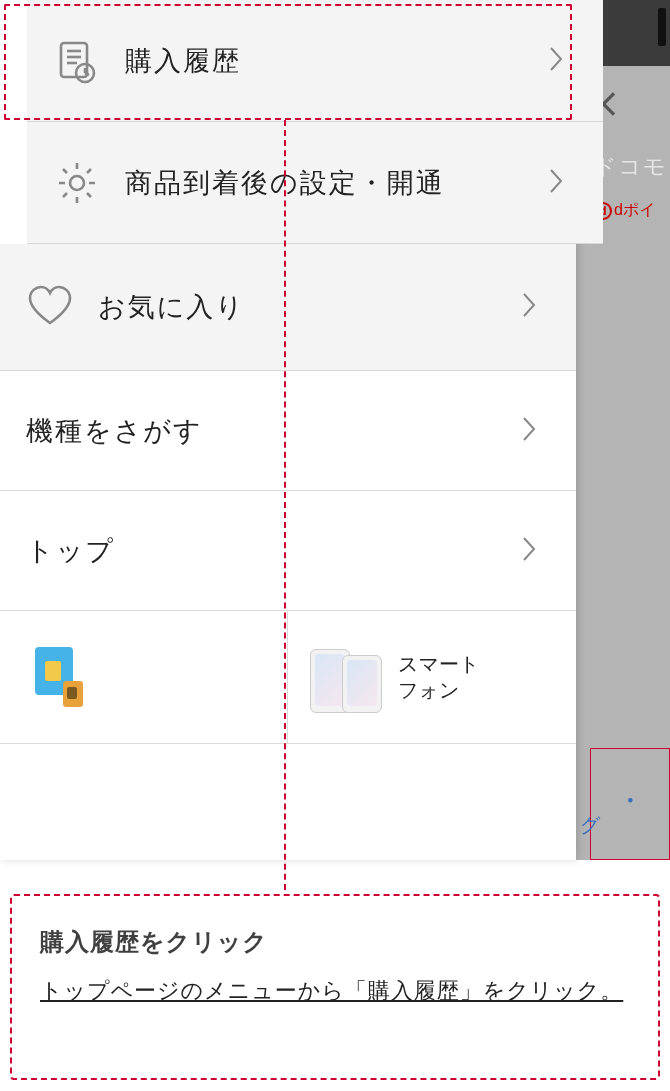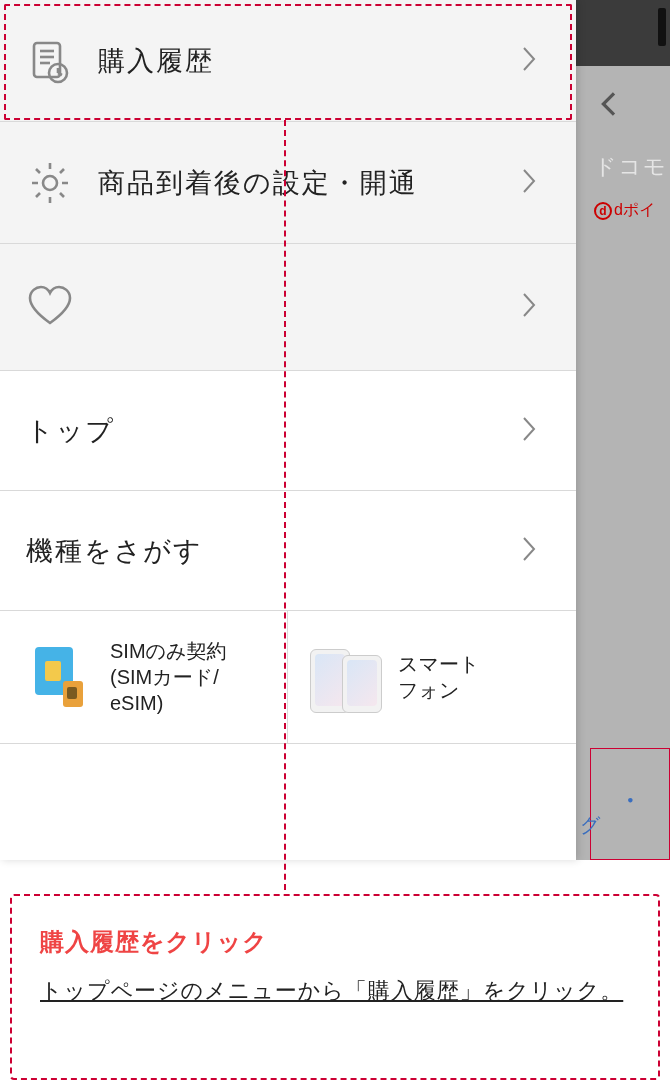--- a/index.html
+++ b/index.html
@@ -21,38 +21,38 @@
 
   
   .panel { position: absolute; top: 0; left: 0; width: 576px; height: 860px; background: #fff; box-shadow: 2px 0 8px rgba(0,0,0,0.15); }
 
   .row { position: relative; width: 100%; display: flex; align-items: center; padding: 0 26px; border-bottom: 1px solid #d9d9d9; }
   .row .chev { position: absolute; right: 36px; top: 50%; transform: translateY(-50%); }
   .row .chev svg { width: 20px; height: 30px; stroke: #888; stroke-width: 2; fill: none; }
   .row .label { font-size: 27px; letter-spacing: 2px; }
   .row .icon { width: 48px; height: 48px; margin-right: 24px; display: flex; align-items: center; justify-content: center; }
   .row.tinted { background: #f4f4f4; }
-  .row.h122 { height: 122px; }
+  .row.h122 { height: 122px; margin-left: 27px; }
   .row.h127 { height: 127px; }
   .row.h120 { height: 120px; }
   .row.noicon .label { margin-left: 0; }
 
   .grid { display: grid; grid-template-columns: 1fr 1fr; grid-template-rows: 133px 133px; width: 100%; }
   .cell { display: flex; align-items: center; border-right: 1px solid #d9d9d9; border-bottom: 1px solid #d9d9d9; padding: 0 12px 0 22px; gap: 14px; }
   .cell:nth-child(2n) { border-right: none; }
   .cell .thumb { width: 74px; height: 74px; display: flex; align-items: center; justify-content: center; flex-shrink: 0; }
   .cell .clabel { font-size: 20px; line-height: 1.3; }
 
   
   .hl-top { position: absolute; top: 4px; left: 4px; width: 568px; height: 116px; border: 2px dashed #cc0033; border-radius: 2px; pointer-events: none; }
   .hl-line { position: absolute; top: 120px; left: 284px; width: 0; height: 790px; border-left: 2px dashed #cc0033; pointer-events: none; }
 
   
   .callout { position: absolute; left: 10px; right: 10px; top: 894px; height: 186px; border: 2px dashed #cc0033; border-radius: 4px; padding: 30px 28px 18px 28px; background: #fff; }
-  .callout .title { font-size: 24px; font-weight: bold; color: #ef4444; margin-bottom: 14px; letter-spacing: 1px; }
+  .callout .title { font-size: 24px; font-weight: bold; color: #404040; margin-bottom: 14px; letter-spacing: 1px; }
   .callout .body { font-size: 22px; line-height: 1.7; letter-spacing: 1px; text-decoration: underline; }
 
   
   .sim-card { position: relative; width: 48px; height: 60px; }
   .sim-card .big { position: absolute; left: 0; top: 0; width: 38px; height: 48px; background: #45b3e7; border-radius: 4px; }
   .sim-card .big::after { content:""; position:absolute; right:0; bottom:0; border-width:0 0 10px 10px; border-style:solid; border-color: transparent transparent #fff transparent; }
   .sim-card .chip { position:absolute; left:10px; top:14px; width:16px; height:20px; background:#f3c94b; border-radius:2px; }
   .sim-card .small { position:absolute; right:0; bottom:0; width:20px; height:26px; background:#e9a13b; border-radius:3px; }
   .sim-card .small::after { content:""; position:absolute; left:4px; top:6px; width:10px; height:12px; background:#7a5a20; border-radius:2px; }
 
@@ -129,51 +129,49 @@
             <polyline points="4 4 14 15 4 26"></polyline>
           </svg></span>
     </div>
 
     <div class="row tinted h127">
       <span class="icon">
         <svg viewBox="0 0 48 48" fill="none" stroke="#888" stroke-width="2.6">
           <path d="M24 40 C 10 30 4 22 4 15 C 4 8 10 4 15 4 C 19 4 22 6 24 10 C 26 6 29 4 33 4 C 38 4 44 8 44 15 C 44 22 38 30 24 40 Z"></path>
         </svg>
       </span>
+      <span class="label">お気に入り</span>
+      <span class="chev"><svg viewBox="0 0 20 30">
+            <polyline points="4 4 14 15 4 26"></polyline>
+          </svg></span>
+    </div>
+
+    <div class="row h120 noicon">
+      <span class="label">機種をさがす</span>
       <span class="chev"><svg viewBox="0 0 20 30">
             <polyline points="4 4 14 15 4 26"></polyline>
           </svg></span>
     </div>
 
     <div class="row h120 noicon">
       <span class="label">トップ</span>
-      <span class="chev"><svg viewBox="0 0 20 30">
-            <polyline points="4 4 14 15 4 26"></polyline>
-          </svg></span>
-    </div>
-
-    <div class="row h120 noicon">
-      <span class="label">機種をさがす</span>
       <span class="chev"><svg viewBox="0 0 20 30">
             <polyline points="4 4 14 15 4 26"></polyline>
           </svg></span>
     </div>
 
     <div class="grid">
       <div class="cell">
         <span class="thumb">
           <span class="sim-card">
               <span class="big"></span>
               <span class="chip"></span>
               <span class="small"></span>
             </span>
         </span>
-        <span class="clabel" style="white-space:pre-line">SIMのみ契約
-(SIMカード/
-eSIM)</span>
       </div>
       <div class="cell">
         <span class="thumb">
           <span class="smartphone-cluster">
               <span></span>
               <span></span>
             </span>
         </span>
         <span class="clabel" style="white-space:pre-line">スマート
 フォン</span>

